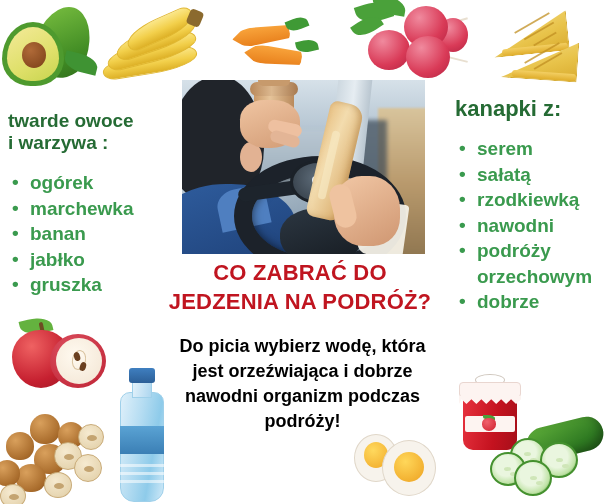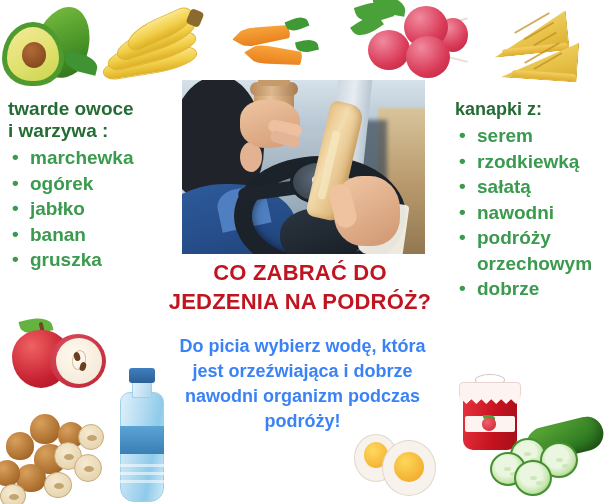--- a/index.html
+++ b/index.html
@@ -14,61 +14,61 @@
 
   
   .list-block { position:absolute; }
   .list-heading {
     color:#256b34;
     font-weight:bold;
     font-size:19px;
     line-height:22px;
     white-space:pre-line;
   }
-  .veg-list, .sand-list { list-style:none; margin-top:3px; }
+  .veg-list, .sand-list { list-style:none; margin-top:16px; }
   .veg-list li, .sand-list li {
     color:#3a9a4e;
     font-weight:bold;
     font-size:19px;
     line-height:25.5px;
     padding-left:22px;
     position:relative;
     white-space:nowrap;
   }
   .veg-list li::before, .sand-list li::before {
     content:"•";
     position:absolute;
     left:4px;
     top:-1px;
     font-size:19px;
     color:#3a9a4e;
   }
   .veg-list li.nobullet, .sand-list li.nobullet { padding-left:22px; }
   .veg-list li.nobullet::before, .sand-list li.nobullet::before { content:""; }
 
-  #left-block { left:8px; top:98px; }
+  #left-block { left:8px; top:110px; }
   #right-block { left:455px; top:98px; }
-  #right-block .list-heading { font-size:18px; }
+  #right-block .list-heading { font-size:22px; }
 
   #main-title {
     position:absolute;
     left:150px; top:258px; width:300px;
     text-align:center;
     color:#c01520;
     font-weight:bold;
     font-size:22px;
     line-height:29px;
     letter-spacing:0.2px;
     white-space:pre-line;
   }
   #water-note {
     position:absolute;
     left:150px; top:334px; width:305px;
     text-align:center;
-    color:#3b82f6;
+    color:#000000;
     font-weight:bold;
     font-size:18px;
     line-height:25px;
     white-space:pre-line;
     z-index:6;
   }
 
   
   #driver-photo {
     position:absolute; left:182px; top:80px; width:243px; height:174px;
@@ -363,34 +363,34 @@
     <div class="grill" style="left:44px;top:24px;width:34px;transform:rotate(-30deg);"></div>
     <div class="grill" style="left:54px;top:32px;width:26px;transform:rotate(-30deg);"></div>
     <div class="grill" style="left:44px;top:46px;width:40px;transform:rotate(-30deg);"></div>
     <div class="grill" style="left:54px;top:54px;width:32px;transform:rotate(-30deg);"></div>
   </div>
 
   <div class="list-block" id="left-block">
     <div class="list-heading">twarde owoce
 i warzywa :</div>
     <ul class="veg-list">
+      <li>ogórek</li>
       <li>marchewka</li>
-      <li>ogórek</li>
+      <li>banan</li>
       <li>jabłko</li>
-      <li>banan</li>
       <li>gruszka</li>
     </ul>
   </div>
 
   <div class="list-block" id="right-block">
     <div class="list-heading">kanapki z:</div>
     <ul class="sand-list">
       <li>serem</li>
+      <li>sałatą</li>
       <li>rzodkiewką</li>
-      <li>sałatą</li>
       <li>nawodni</li>
       <li>podróży</li>
       <li class="nobullet">orzechowym</li>
       <li>dobrze</li>
     </ul>
   </div>
 
   <div id="driver-photo">
     <div class="ph ph-bg-sky"></div>
     <div class="ph ph-bg-road"></div>

